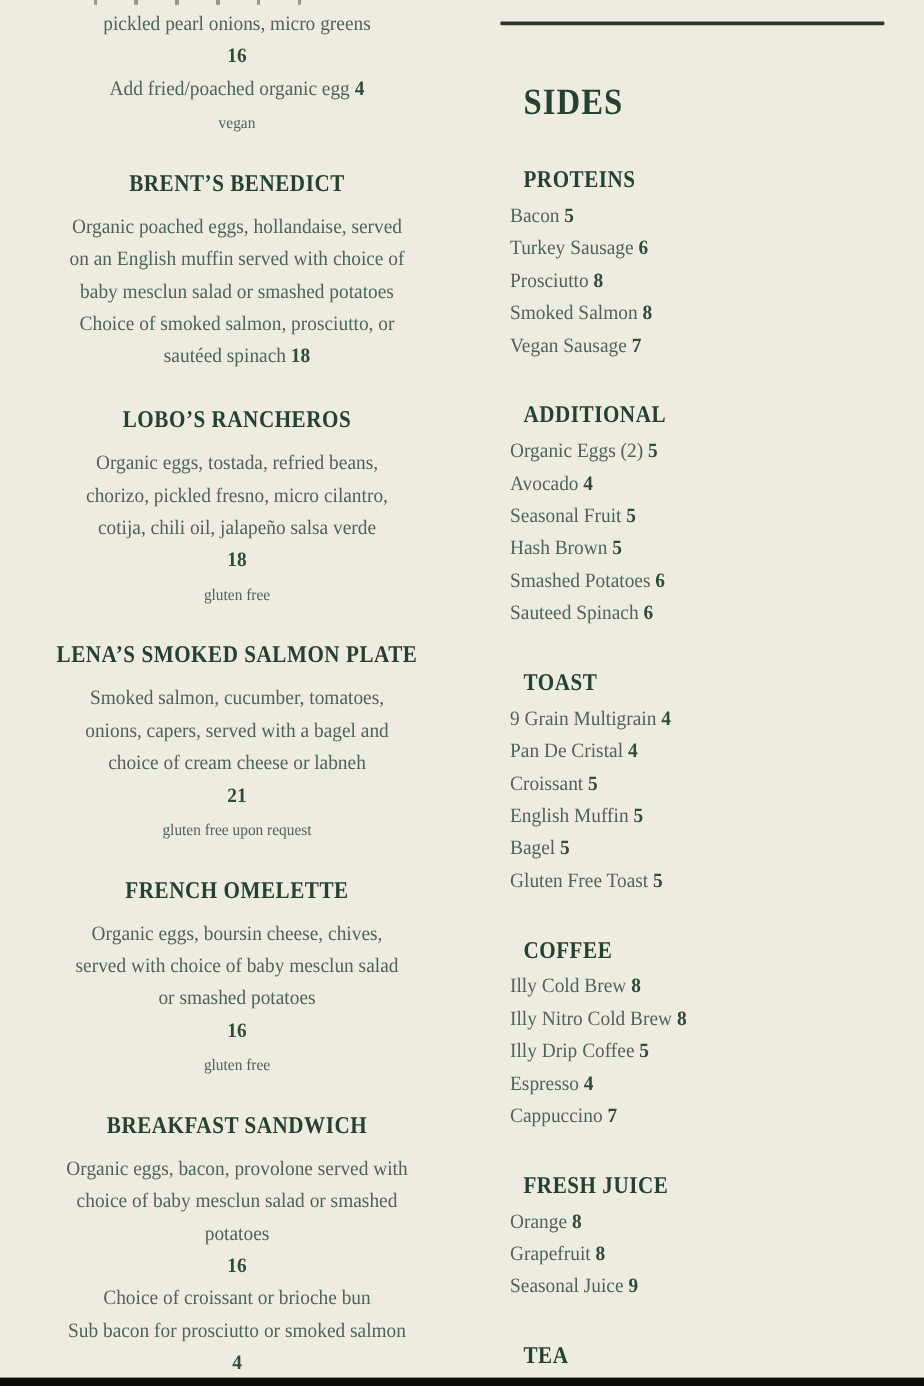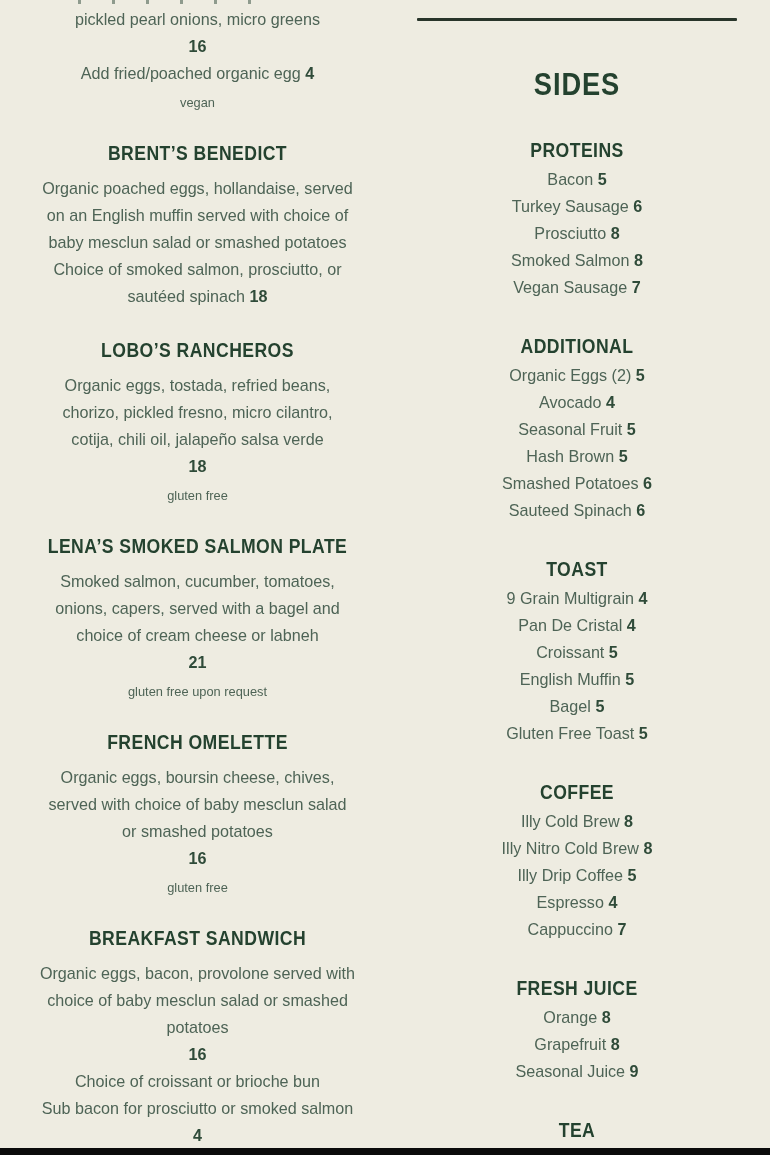--- a/index.html
+++ b/index.html
@@ -10,21 +10,21 @@
     --divider:#28352a;
     --bar:#0b0b0b;
   }
   *{margin:0;padding:0;box-sizing:border-box;}
   html,body{background:#fff;}
   .page{
     position:relative;
     width:770px;height:1155px;
     background:var(--bg);
     overflow:hidden;
-    font-family:Liberation Sans, sans-serif;
+    font-family:Liberation Serif, serif;
   }
   
   .col-left{
     position:absolute;left:0;top:0;width:395px;
     padding-top:6px;
     text-align:center;
   }
   .menu-item{width:100%;}
   .item-title{
     font-size:20px;font-weight:bold;line-height:24px;
@@ -51,21 +51,21 @@
   
   .cutoff-frag{
     position:absolute;top:0;left:60px;width:200px;height:4px;
     background:repeating-linear-gradient(90deg,
       transparent 0 18px, #5b6f60 18px 21px, transparent 21px 34px);
     opacity:.65;
   }
   
   .col-right{
     position:absolute;left:417px;top:0;width:320px;
-    text-align:center;
+    text-align:left;
   }
   .divider{
     margin-top:18px;height:3px;width:100%;
     background:var(--divider);
     border-radius:1px;
   }
   .sides-title{
     font-size:31px;font-weight:bold;line-height:40px;
     letter-spacing:1px;
     color:var(--heading);

